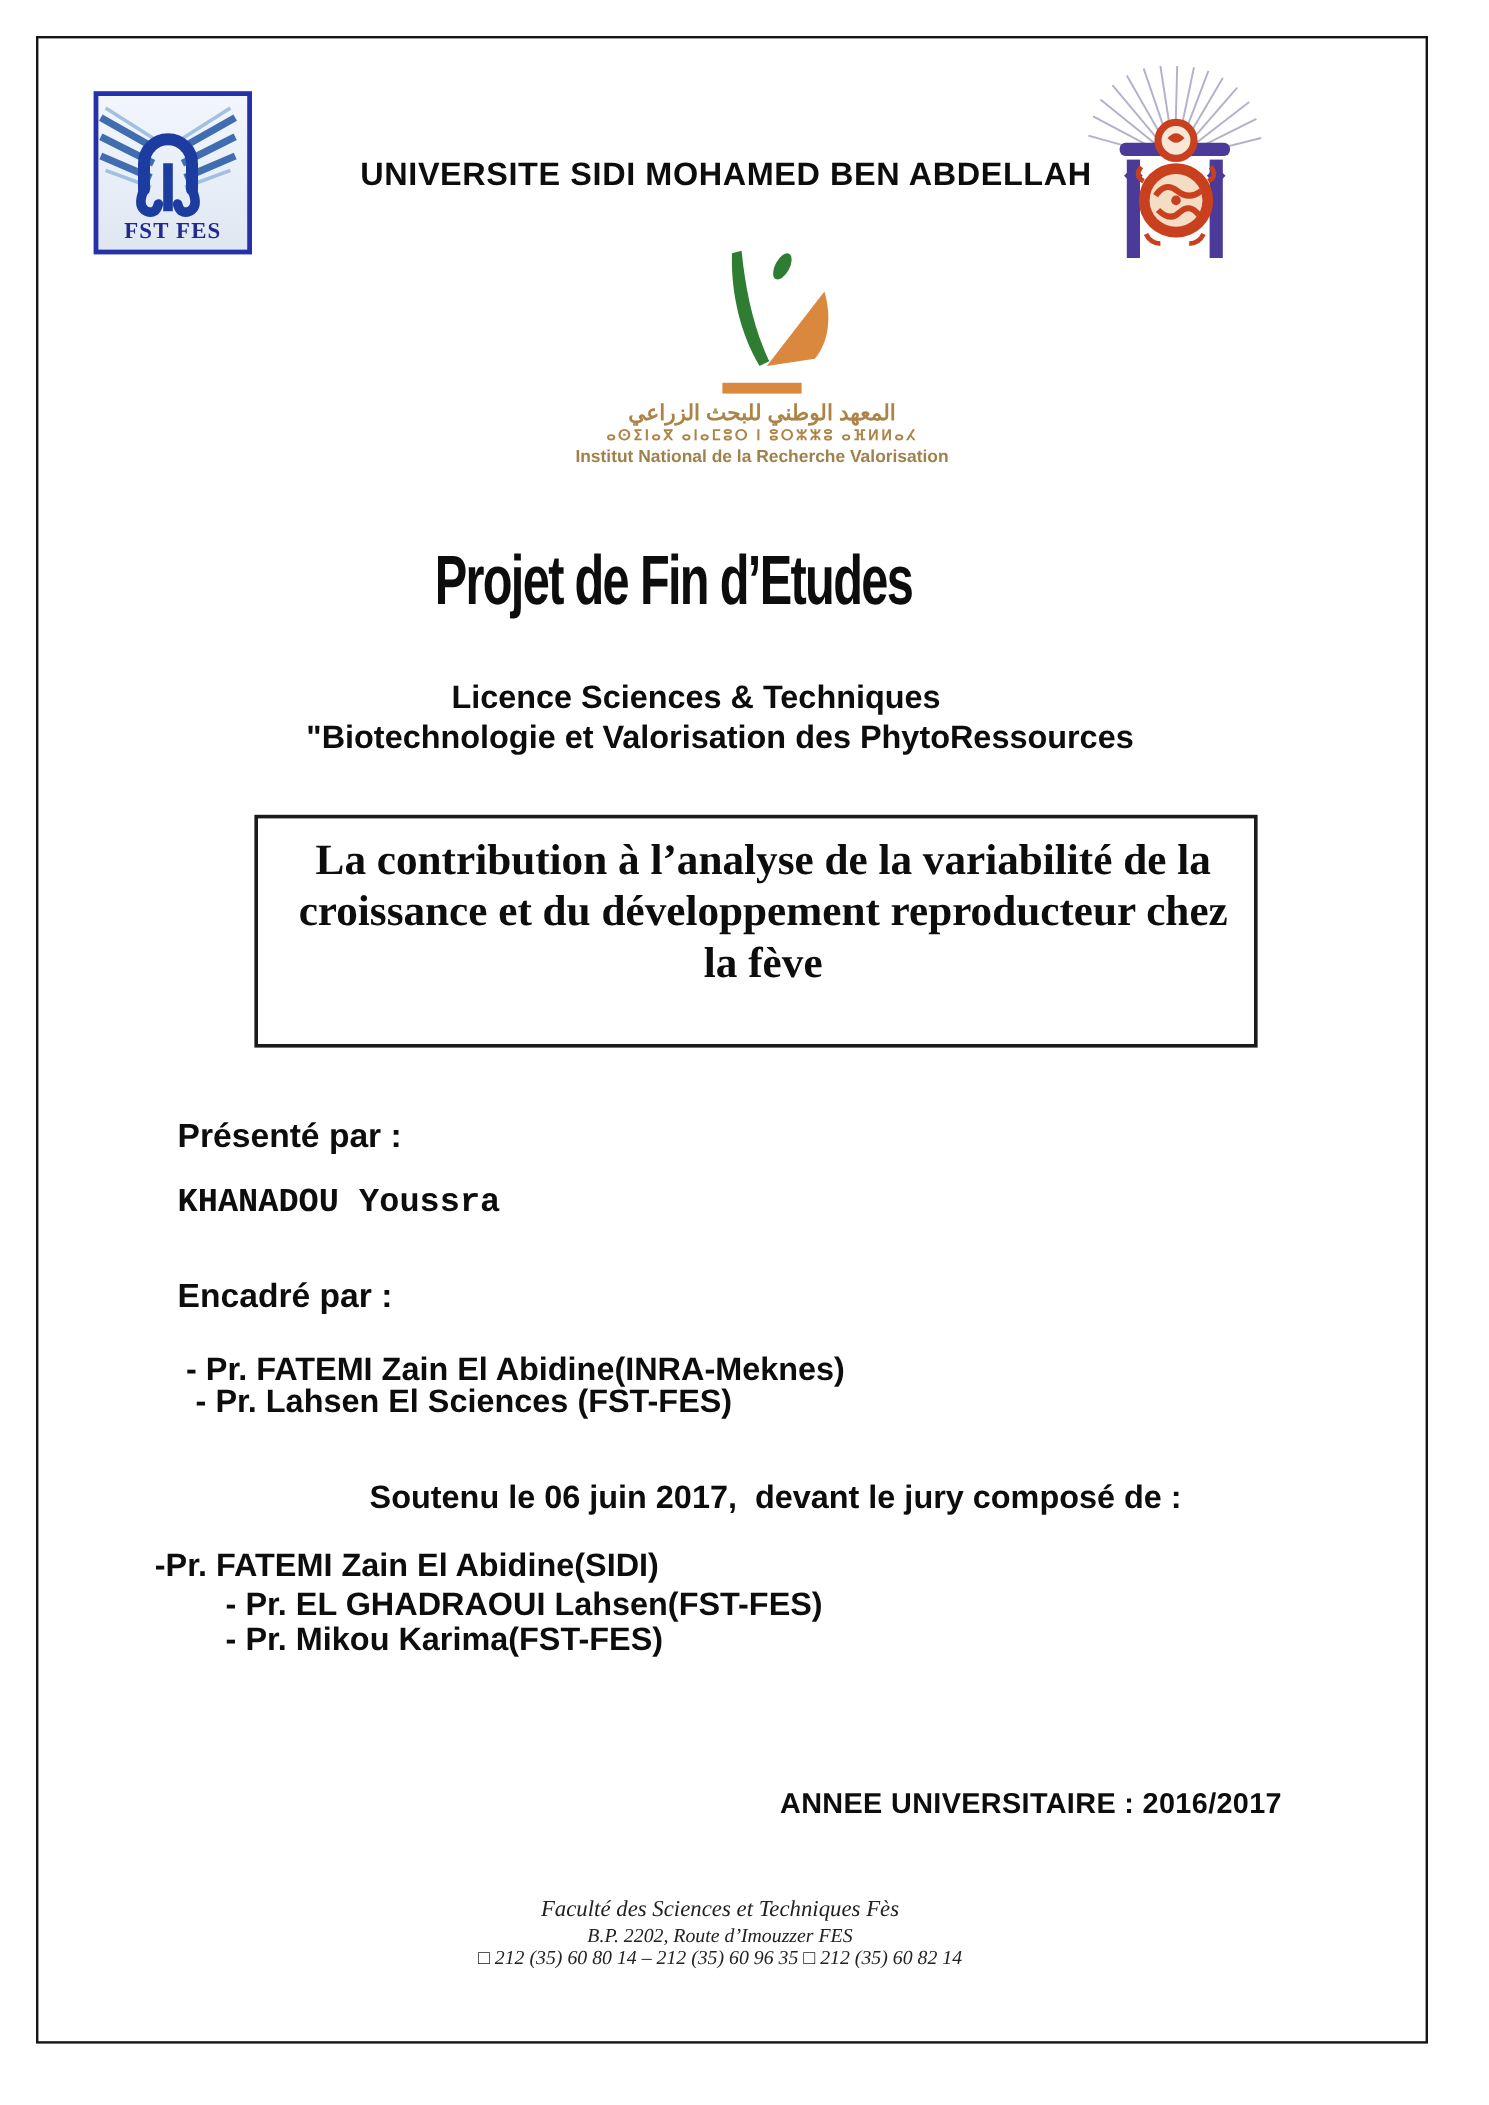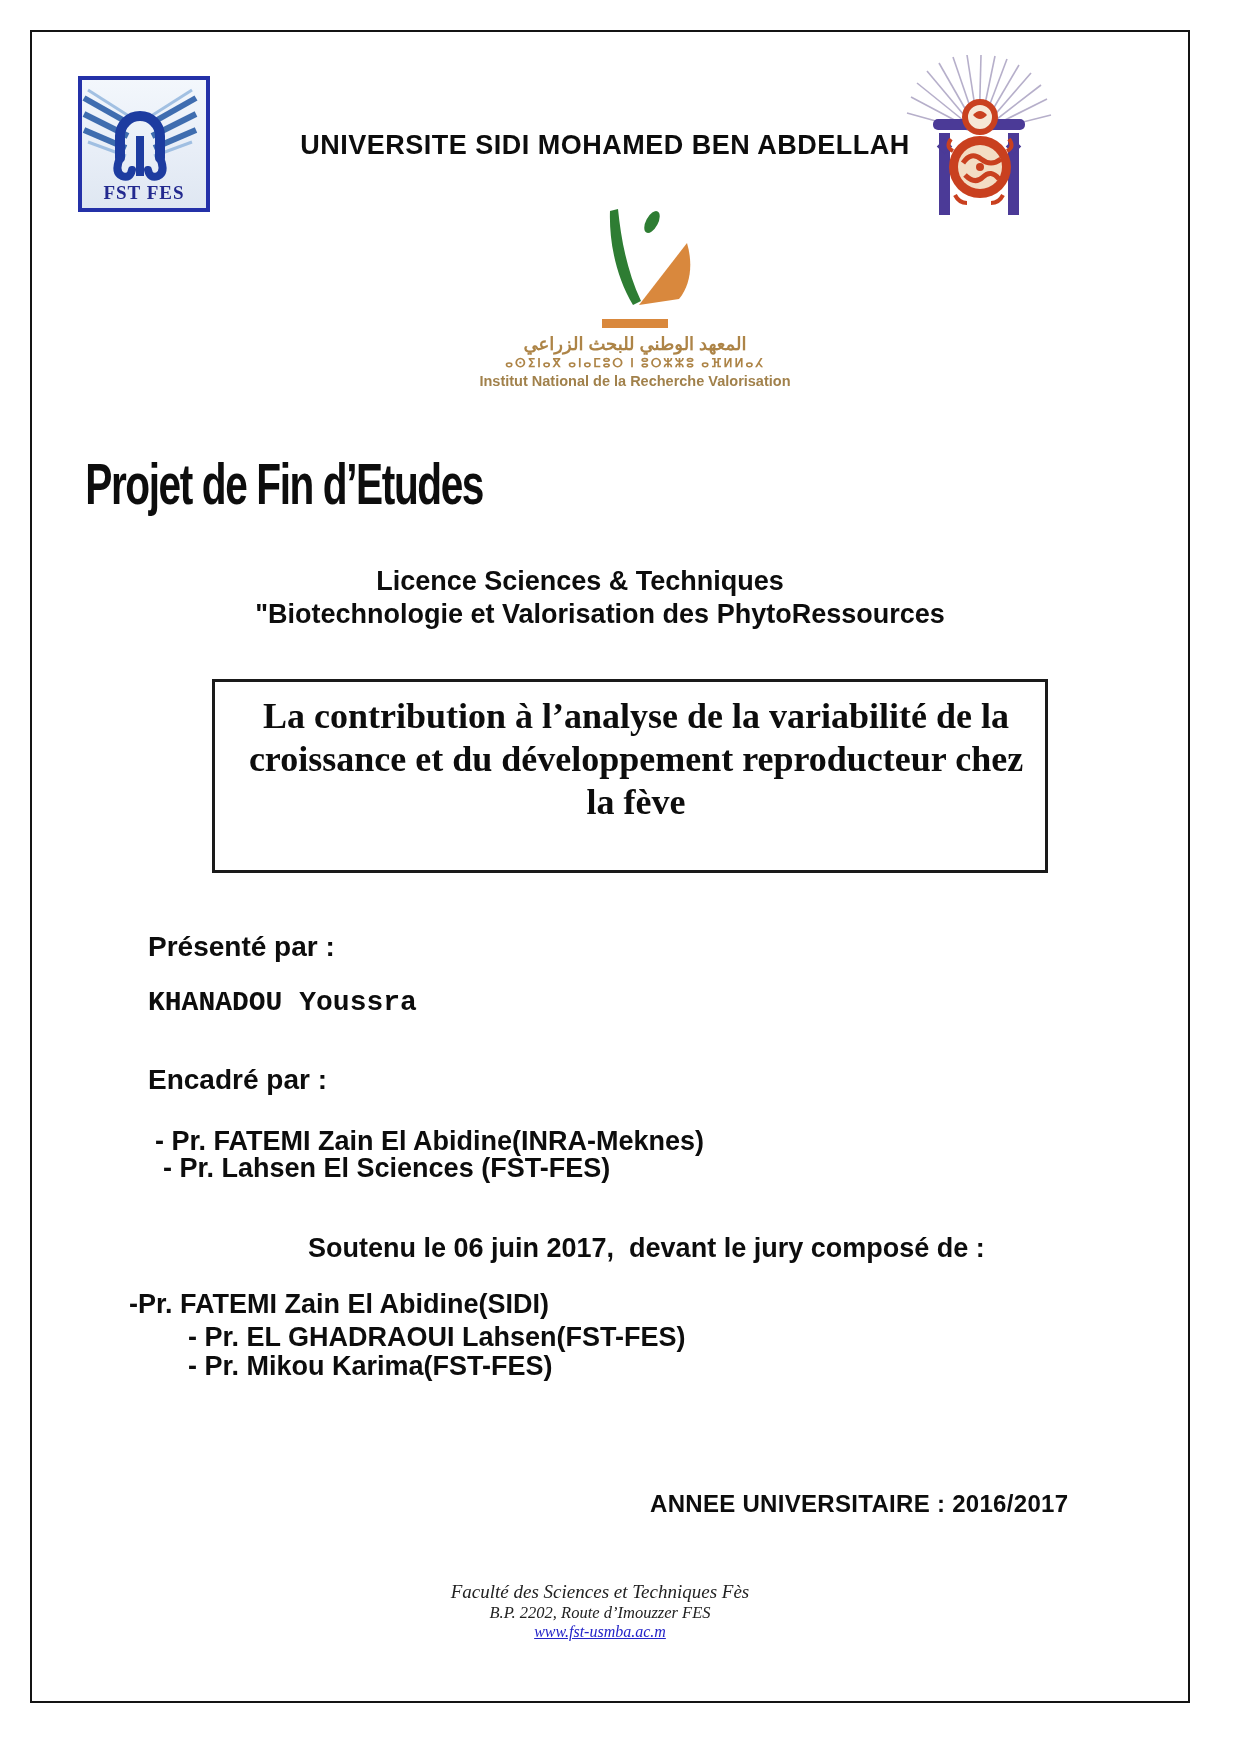--- a/index.html
+++ b/index.html
@@ -15,21 +15,21 @@
   .hdr-line2{font-size:25px;font-weight:bold;margin-top:5px;}
   .seal{left:903px;top:55px;width:152px;height:168px;}
   
   .inra{left:440px;top:205px;width:390px;text-align:center;}
   .inra-mark{height:112px;}
   .inra-bar{width:66px;height:9px;margin:2px auto 6px auto;background:#d9883d;}
   .inra-ar{font-size:18px;color:#ad8447;font-weight:bold;direction:rtl;line-height:20px;}
   .inra-tif{font-size:12px;color:#ad8447;font-weight:bold;letter-spacing:2px;line-height:15px;margin-top:2px;}
   .inra-fr{font-size:14.5px;color:#a1814b;font-weight:bold;line-height:16px;margin-top:2px;}
   
-  .main-title{left:0;top:450px;width:1122px;text-align:left;font-size:58px;font-weight:bold;letter-spacing:-2px;}
+  .main-title{left:0;top:450px;width:1122px;text-align:center;font-size:58px;font-weight:bold;letter-spacing:-2px;}
   .main-title .squeeze{display:inline-block;transform:scaleX(.70);transform-origin:center;}
   .degree1{left:0;top:566px;width:1160px;text-align:center;font-size:27px;font-weight:bold;}
   .degree2{left:0;top:599px;width:1200px;text-align:center;font-size:27px;font-weight:bold;}
   
   .thesis-box{left:212px;top:679px;width:836px;height:194px;border:3px solid #1a1a1a;box-sizing:border-box;}
   .thesis-title{padding:13px 6px 0 18px;text-align:center;font-family:"Liberation Serif",serif;font-weight:bold;font-size:36px;line-height:43px;}
   
   .lbl{font-weight:bold;font-size:28px;}
   .presented-lbl{left:148px;top:931px;}
   .presented-name{left:148px;top:987px;font-family:Liberation Mono, monospace;}
@@ -154,14 +154,14 @@
 <div class="abs defense">Soutenu le 06 juin 2017,  devant le jury composé de :</div>
 <div class="abs jury1">-Pr. FATEMI Zain El Abidine(SIDI)</div>
 <div class="abs jury2">- Pr. EL GHADRAOUI Lahsen(FST-FES)</div>
 <div class="abs jury3">- Pr. Mikou Karima(FST-FES)</div>
 
 <div class="abs year">ANNEE UNIVERSITAIRE : 2016/2017</div>
 
 <div class="abs footer">
   <div class="f1">Faculté des Sciences et Techniques Fès</div>
   <div class="f2">B.P. 2202, Route d’Imouzzer FES</div>
-  <div class="fweb">www.fst-usmba.ac.m</div>
+  <div class="f3">□ 212 (35) 60 80 14 – 212 (35) 60 96 35 □ 212 (35) 60 82 14</div>
 </div>
 
 </body></html>

